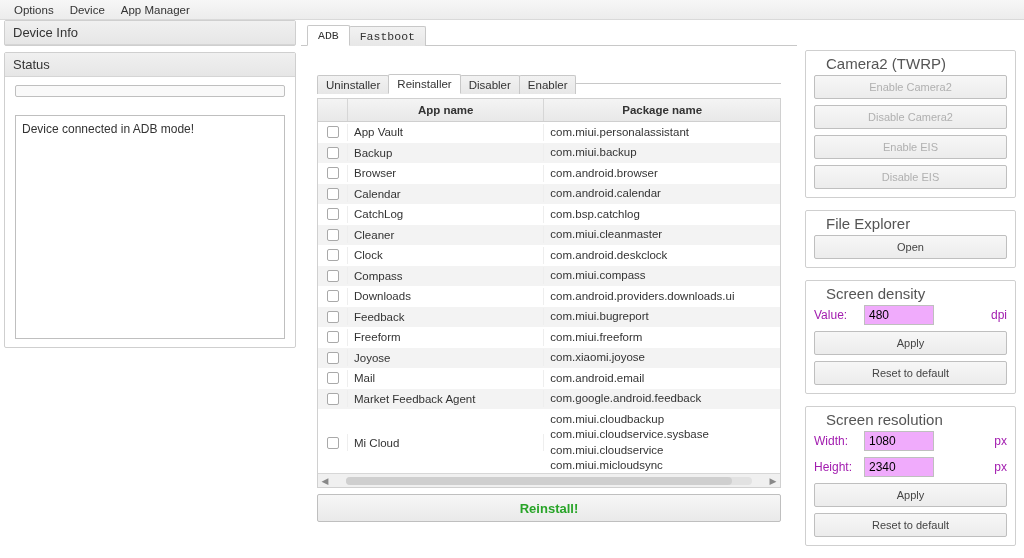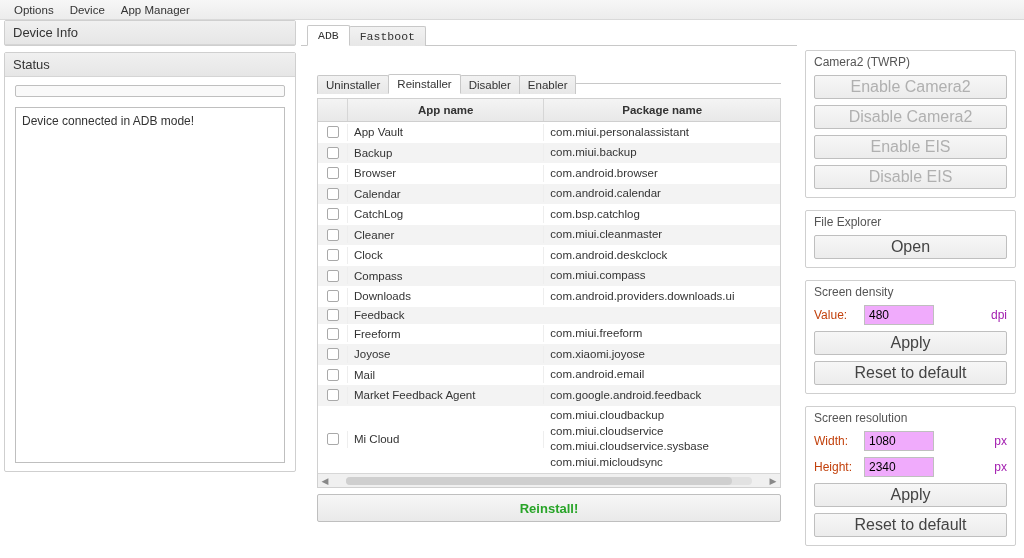--- a/index.html
+++ b/index.html
@@ -60,24 +60,24 @@
 
   .status-panel .panel-body { padding-top: 8px; }
   .progress {
     width: 100%;
     height: 12px;
     border: 1px solid #bfbfbf;
     border-radius: 2px;
     background: #f9f9f9;
   }
   .statusbox {
-    margin-top: 10px;
+    margin-top: 18px;
     border: 1px solid #bfbfbf;
     background: #fff;
-    height: 356px;
+    height: 224px;
     padding: 6px 6px;
     font-size: 12px;
     color: #333;
   }
 
   
   .center {
     padding: 4px 0 0 0;
   }
   
@@ -225,42 +225,42 @@
   .groupbox {
     border: 1px solid #cfcfcf;
     border-radius: 2px;
     background: #fff;
     margin-bottom: 12px;
     padding: 24px 8px 8px 8px;
     position: relative;
   }
   .groupbox .title {
     position: absolute;
-    top: 4px; left: 8px;
-    font-size: 12px;
+    top: 4px; left: 20px;
+    font-size: 15px;
     color: #555;
     padding: 0;
     background: transparent;
   }
   .btn {
     display:flex; align-items:center; justify-content:center;
     height: 24px;
     border: 1px solid #bfbfbf;
     background: linear-gradient(#f7f7f7,#ececec);
     border-radius: 2px;
-    font-size: 16px;
+    font-size: 11px;
     color: #444;
     margin-bottom: 6px;
     cursor: default;
   }
   .btn.disabled { color: #b0b0b0; }
   .btn:last-child { margin-bottom: 0; }
 
   .fieldrow { display:flex; align-items:center; margin-bottom:6px; font-size:12px; }
-  .fieldrow .lab { width: 50px; color:#c2410c; }
+  .fieldrow .lab { width: 50px; color:#a21caf; }
   .fieldrow input.txt {
     width: 70px; height:20px; border:1px solid #bfbfbf; font-size:12px; padding: 0 4px; text-align:left;
     background:#f0abfc;
   }
   .fieldrow .unit { margin-left:auto; color:#a21caf; padding-left:8px; }
 
 </style>
 </head>
 <body>
 
@@ -388,20 +388,23 @@
               <div>Downloads</div>
               <div class="pkgcell">
                 <div class="pkgline">com.android.providers.downloads.ui</div>
               </div>
             </div>
             <div class="trow striped">
               <div class="ck">
                 <span class="ckbox"></span>
               </div>
               <div>Feedback</div>
+              <div class="pkgcell">
+                <div class="pkgline">com.miui.bugreport</div>
+              </div>
             </div>
             <div class="trow">
               <div class="ck">
                 <span class="ckbox"></span>
               </div>
               <div>Freeform</div>
               <div class="pkgcell">
                 <div class="pkgline">com.miui.freeform</div>
               </div>
             </div>
@@ -432,22 +435,22 @@
                 <div class="pkgline">com.google.android.feedback</div>
               </div>
             </div>
             <div class="trow">
               <div class="ck">
                 <span class="ckbox"></span>
               </div>
               <div>Mi Cloud</div>
               <div class="pkgcell">
                 <div class="pkgline">com.miui.cloudbackup</div>
+                <div class="pkgline">com.miui.cloudservice.sysbase</div>
                 <div class="pkgline">com.miui.cloudservice</div>
-                <div class="pkgline">com.miui.cloudservice.sysbase</div>
                 <div class="pkgline">com.miui.micloudsync</div>
               </div>
             </div>
           </div>
         <div class="hscroll">
           <div class="arrow">◀</div>
           <div class="track">
               <div class="thumb"></div>
             </div>
           <div class="arrow">▶</div>

